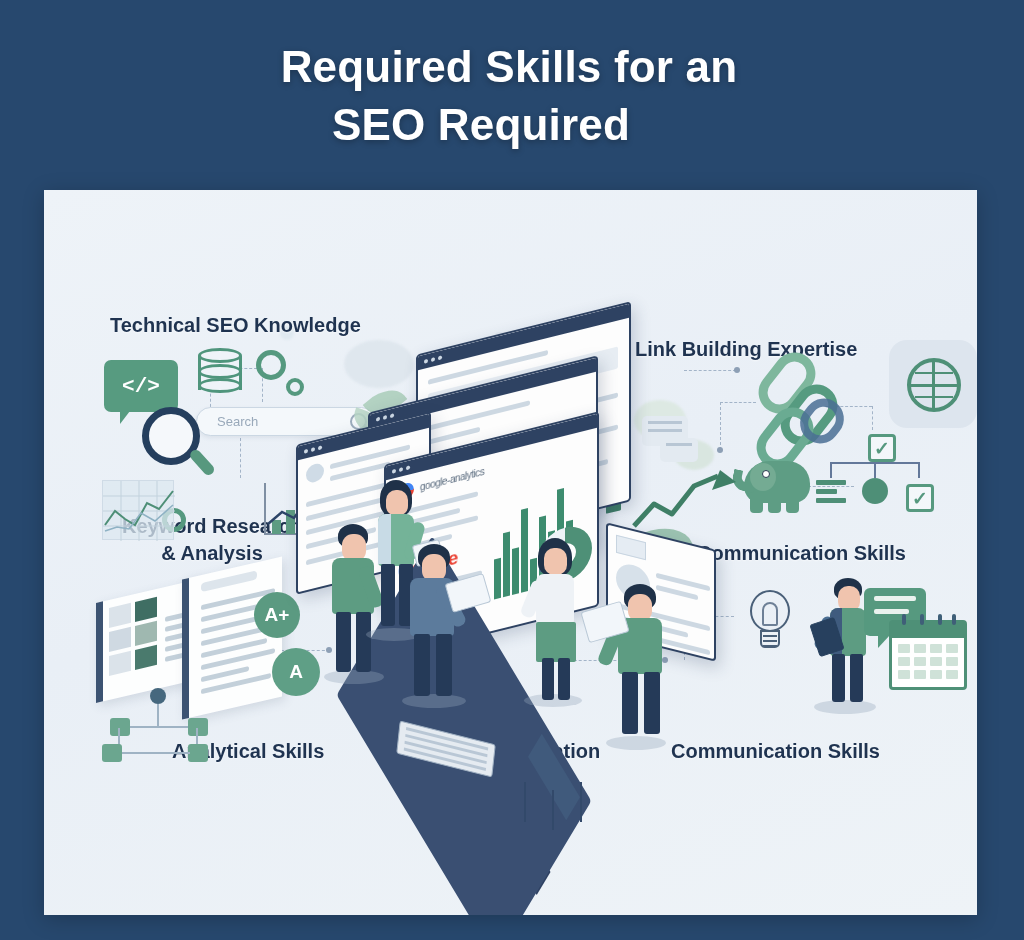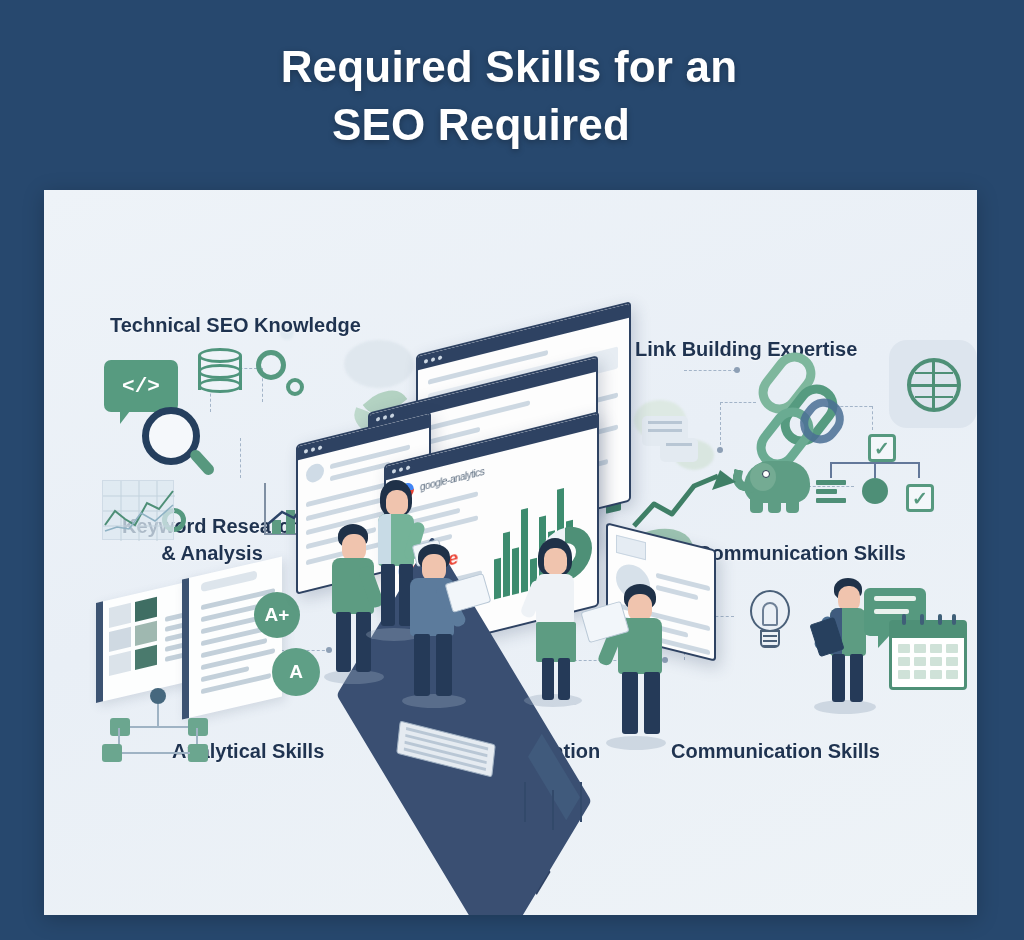--- a/index.html
+++ b/index.html
@@ -533,20 +533,24 @@
     <div class="db-body"></div>
     <div class="db-ellipse" style="top:30px;"></div>
     <div class="db-ellipse" style="top:16px;"></div>
     <div class="db-ellipse" style="top:0px;"></div>
   </div>
 
   <div class="gear" style="left:212px;top:160px;width:30px;height:30px;"></div>
   <div class="gear" style="left:242px;top:188px;width:18px;height:18px;border-width:4px;"></div>
   <div class="gear" style="left:118px;top:318px;width:24px;height:24px;border-width:5px;"></div>
 
+  <div class="icon" id="icon-searchbar">
+    <span id="search-placeholder">Search</span>
+    <span id="search-submit-icon"></span>
+  </div>
 
   <div class="icon" id="icon-magnifier">
     <div class="lens"></div>
     <div class="handle"></div>
   </div>
 
   <div class="icon" id="icon-line-chart">
     <svg width="72" height="60" viewBox="0 0 72 60">
       <g stroke="#c2d2dd" stroke-width="1">
         <line x1="0" y1="15" x2="72" y2="15"></line>

